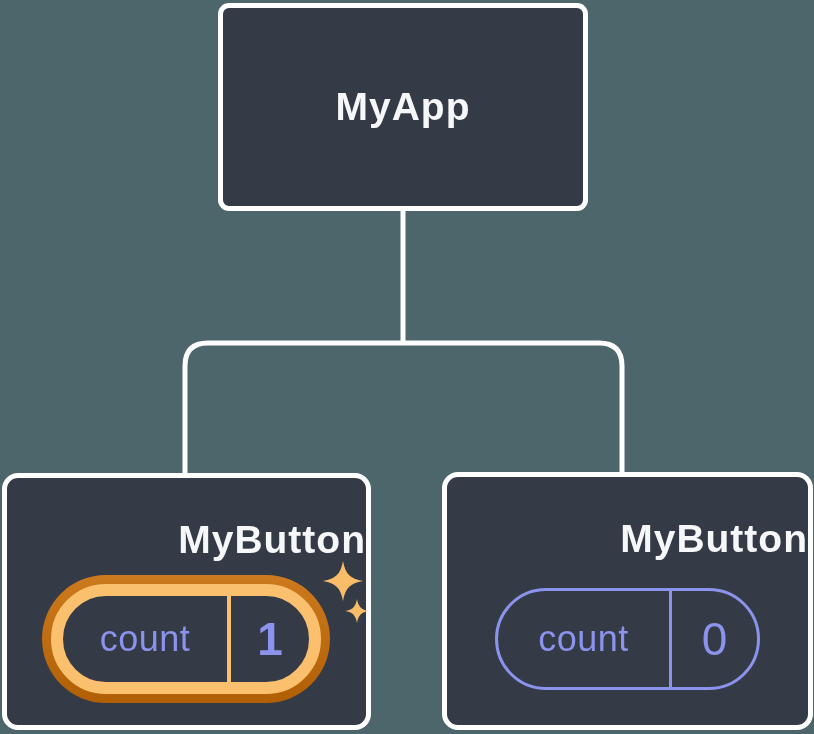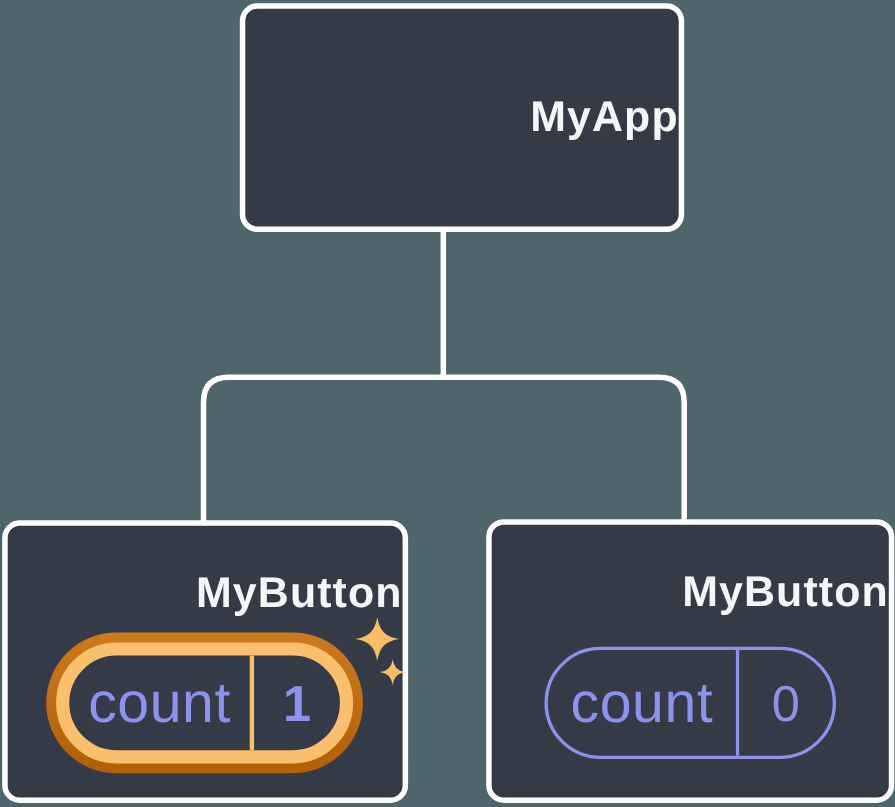--- a/index.html
+++ b/index.html
@@ -38,24 +38,25 @@
   }
   .node{
     position:absolute;
     box-sizing:border-box;
     background:var(--box-bg);
     border:5px solid var(--line);
     border-radius:16px;
   }
   .node-root{
     left:218px; top:3px;
-    width:404px; height:208px;
+    width:370px; height:208px;
     display:flex;
     align-items:center;
-    justify-content:flex-end;
+    justify-content:center;
+    border-radius:11px;
   }
   .node-child-left{
     left:2px; top:473px;
     width:369px; height:257px;
   }
   .node-child-right{
     left:442px; top:472px;
     width:371px; height:258px;
   }
   .node-title{
@@ -120,21 +121,21 @@
   .pill-plain .divider{
     width:3px;
     background:var(--purple);
   }
   .pill-plain .cell-value{
     flex:1;
     display:flex;align-items:center;justify-content:center;
   }
   .state-key{
     color:var(--purple);
-    font-size:52px;
+    font-size:36px;
     font-weight:400;
     letter-spacing:0.5px;
   }
   .state-value{
     color:var(--purple);
     font-size:46px;
   }
   .state-value.bold{ font-weight:700; }
   .state-value.regular{ font-weight:400; }
   .sparkles{

